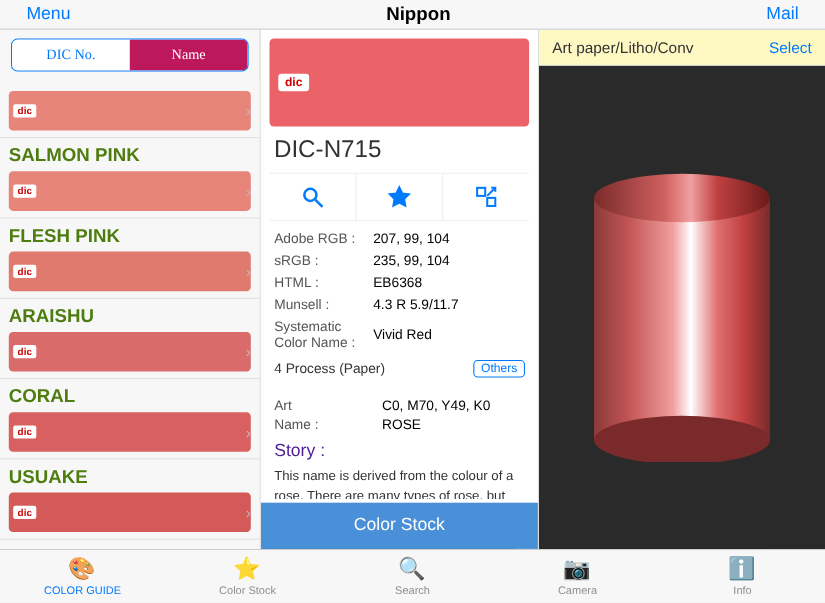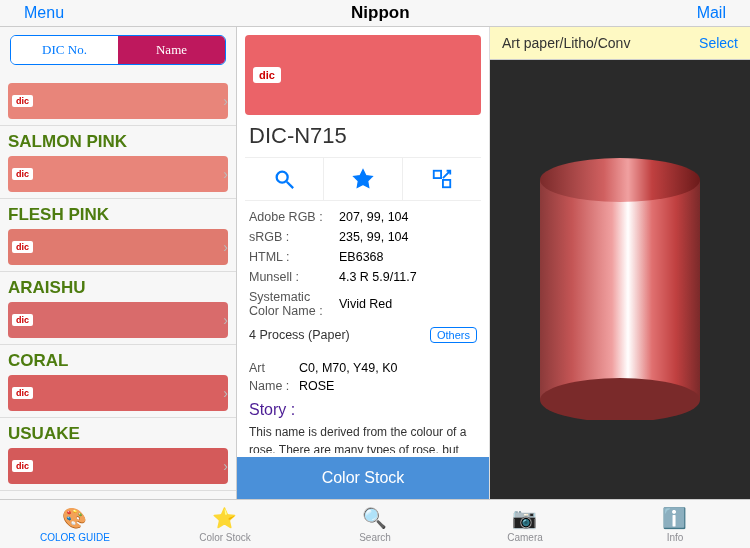--- a/index.html
+++ b/index.html
@@ -149,21 +149,21 @@
     .process-title { font-size: 12.5px; color: #333; }
     .others-btn {
       font-size: 11px;
       color: #007aff;
       border: 1px solid #007aff;
       border-radius: 4px;
       padding: 1px 6px;
       background: none;
       cursor: pointer;
     }
-    .process-row { display: flex; padding: 2px 0; }
+    .process-row { display: flex; padding: 2px 0; gap: 48px; }
     .process-label { width: 50px; color: #555; font-size: 12.5px; }
     .process-value { color: #000; font-size: 12.5px; }
 
     .story-section { margin-top: 6px; }
     .story-label { font-size: 16px; color: #4c1d95; margin-bottom: 4px; }
     .story-text { font-size: 12px; color: #333; line-height: 1.5; }
 
     .color-stock-btn {
       background: #4a90d9;
       color: white;

